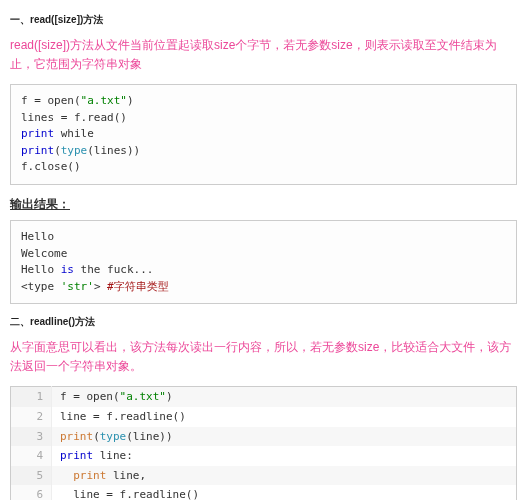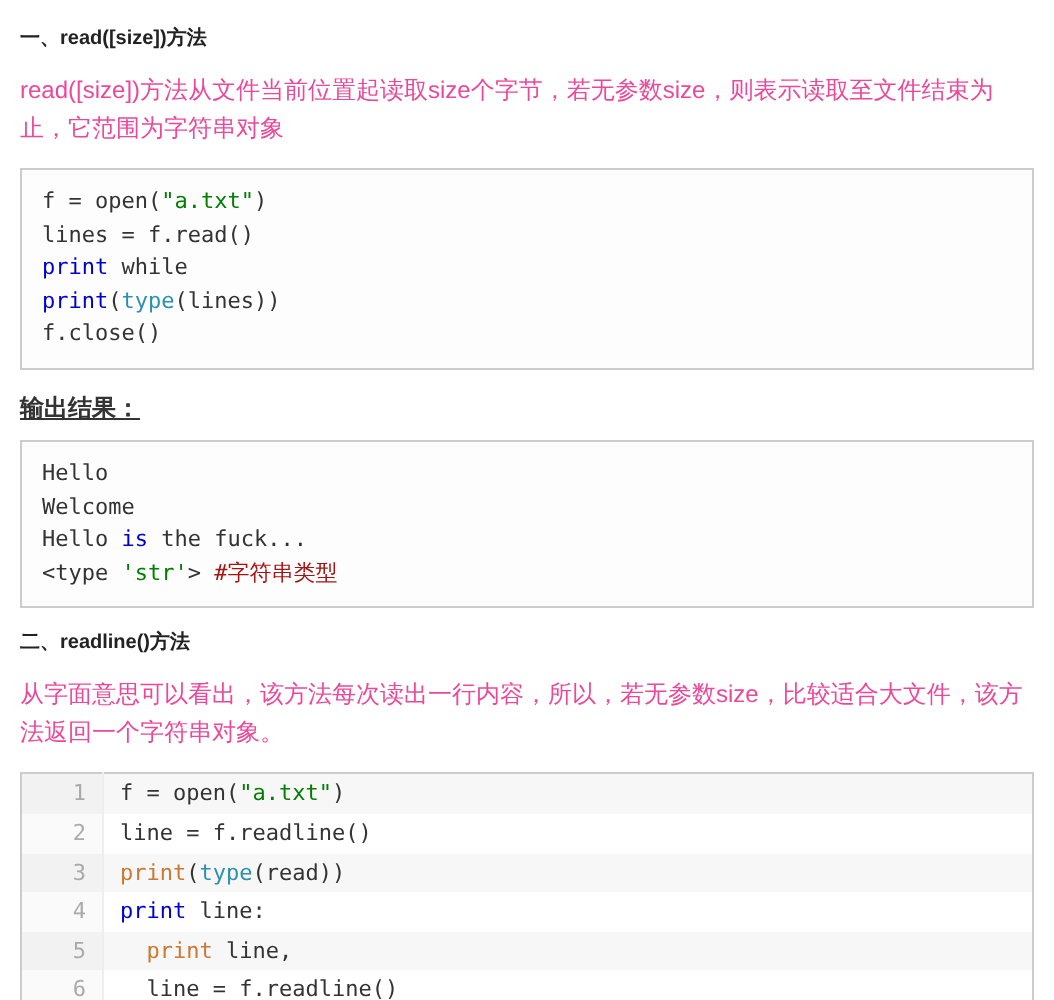--- a/index.html
+++ b/index.html
@@ -93,21 +93,21 @@
       <tr>
         <td class="ln">1</td>
         <td class="code"><span>f = open(</span><span class="k-green">"a.txt"</span><span>)</span></td>
       </tr>
       <tr>
         <td class="ln">2</td>
         <td class="code"><span>line = f.readline()</span></td>
       </tr>
       <tr>
         <td class="ln">3</td>
-        <td class="code"><span class="k-orange">print</span><span>(</span><span class="k-teal">type</span><span>(read))</span></td>
+        <td class="code"><span class="k-orange">print</span><span>(</span><span class="k-teal">type</span><span>(line))</span></td>
       </tr>
       <tr>
         <td class="ln">4</td>
         <td class="code"><span class="k-blue">print</span><span> line:</span></td>
       </tr>
       <tr>
         <td class="ln">5</td>
         <td class="code"><span>  </span><span class="k-orange">print</span><span> line,</span></td>
       </tr>
       <tr>

